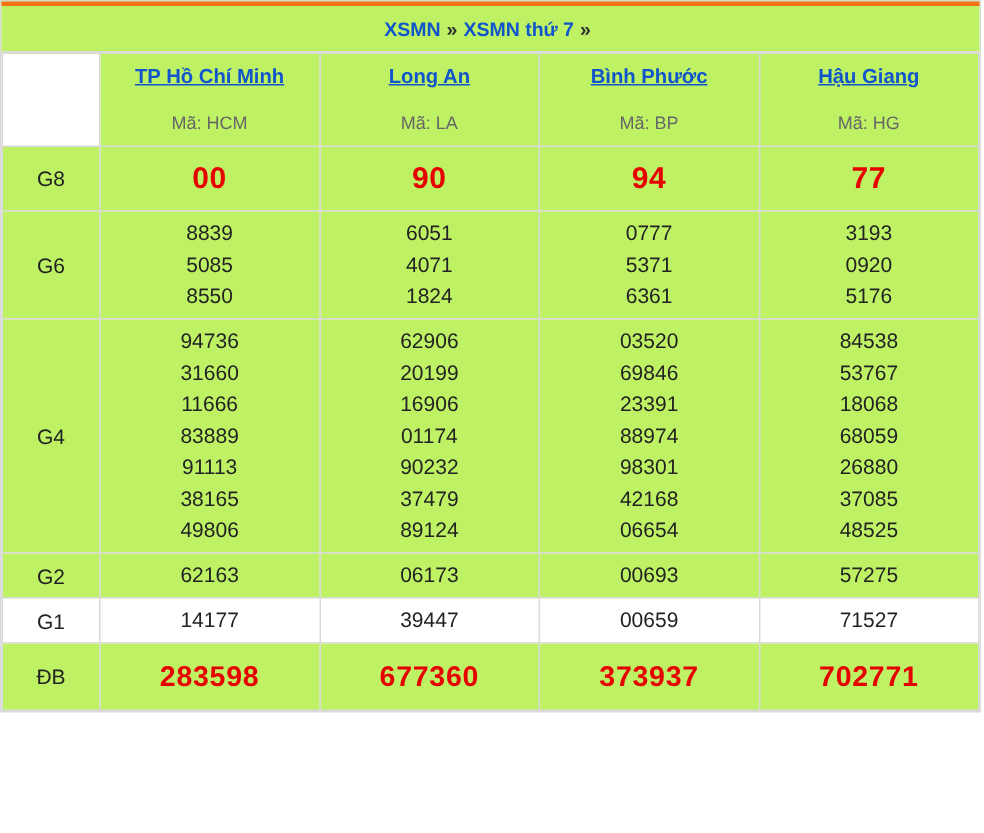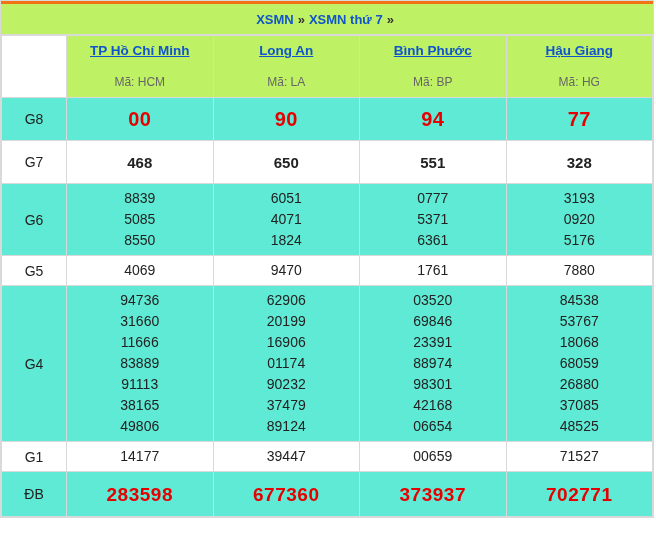--- a/index.html
+++ b/index.html
@@ -79,21 +79,21 @@
     line-height: 17px;
   }
   .prov-code {
     color: #666;
     font-size: 12px;
     display: block;
     line-height: 16px;
     margin-top: 15px;
   }
   .row-shade td {
-    background: #5eead4;
+    background: #bef264;
   }
   .row-plain td {
     background: #ffffff;
   }
   .num-cell {
     padding: 4px 2px;
     line-height: 21px;
   }
   .num-cell div {
     line-height: 21px;
@@ -165,35 +165,20 @@
           <td class="num-cell">
             <div class="big-red">90</div>
           </td>
           <td class="num-cell">
             <div class="big-red">94</div>
           </td>
           <td class="num-cell">
             <div class="big-red">77</div>
           </td>
         </tr>
-        <tr class="row-plain g7row">
-          <td class="prize-col">G7</td>
-          <td class="num-cell">
-            <div class="g7-val">468</div>
-          </td>
-          <td class="num-cell">
-            <div class="g7-val">650</div>
-          </td>
-          <td class="num-cell">
-            <div class="g7-val">551</div>
-          </td>
-          <td class="num-cell">
-            <div class="g7-val">328</div>
-          </td>
-        </tr>
         <tr class="row-shade">
           <td class="prize-col">G6</td>
           <td class="num-cell">
             <div>8839</div>
             <div>5085</div>
             <div>8550</div>
           </td>
           <td class="num-cell">
             <div>6051</div>
             <div>4071</div>
@@ -201,35 +186,20 @@
           </td>
           <td class="num-cell">
             <div>0777</div>
             <div>5371</div>
             <div>6361</div>
           </td>
           <td class="num-cell">
             <div>3193</div>
             <div>0920</div>
             <div>5176</div>
-          </td>
-        </tr>
-        <tr class="row-plain">
-          <td class="prize-col">G5</td>
-          <td class="num-cell">
-            <div>4069</div>
-          </td>
-          <td class="num-cell">
-            <div>9470</div>
-          </td>
-          <td class="num-cell">
-            <div>1761</div>
-          </td>
-          <td class="num-cell">
-            <div>7880</div>
           </td>
         </tr>
         <tr class="row-shade">
           <td class="prize-col">G4</td>
           <td class="num-cell">
             <div>94736</div>
             <div>31660</div>
             <div>11666</div>
             <div>83889</div>
             <div>91113</div>
@@ -257,20 +227,35 @@
           <td class="num-cell">
             <div>84538</div>
             <div>53767</div>
             <div>18068</div>
             <div>68059</div>
             <div>26880</div>
             <div>37085</div>
             <div>48525</div>
           </td>
         </tr>
+        <tr class="row-shade">
+          <td class="prize-col">G2</td>
+          <td class="num-cell">
+            <div>62163</div>
+          </td>
+          <td class="num-cell">
+            <div>06173</div>
+          </td>
+          <td class="num-cell">
+            <div>00693</div>
+          </td>
+          <td class="num-cell">
+            <div>57275</div>
+          </td>
+        </tr>
         <tr class="row-plain">
           <td class="prize-col">G1</td>
           <td class="num-cell">
             <div>14177</div>
           </td>
           <td class="num-cell">
             <div>39447</div>
           </td>
           <td class="num-cell">
             <div>00659</div>

